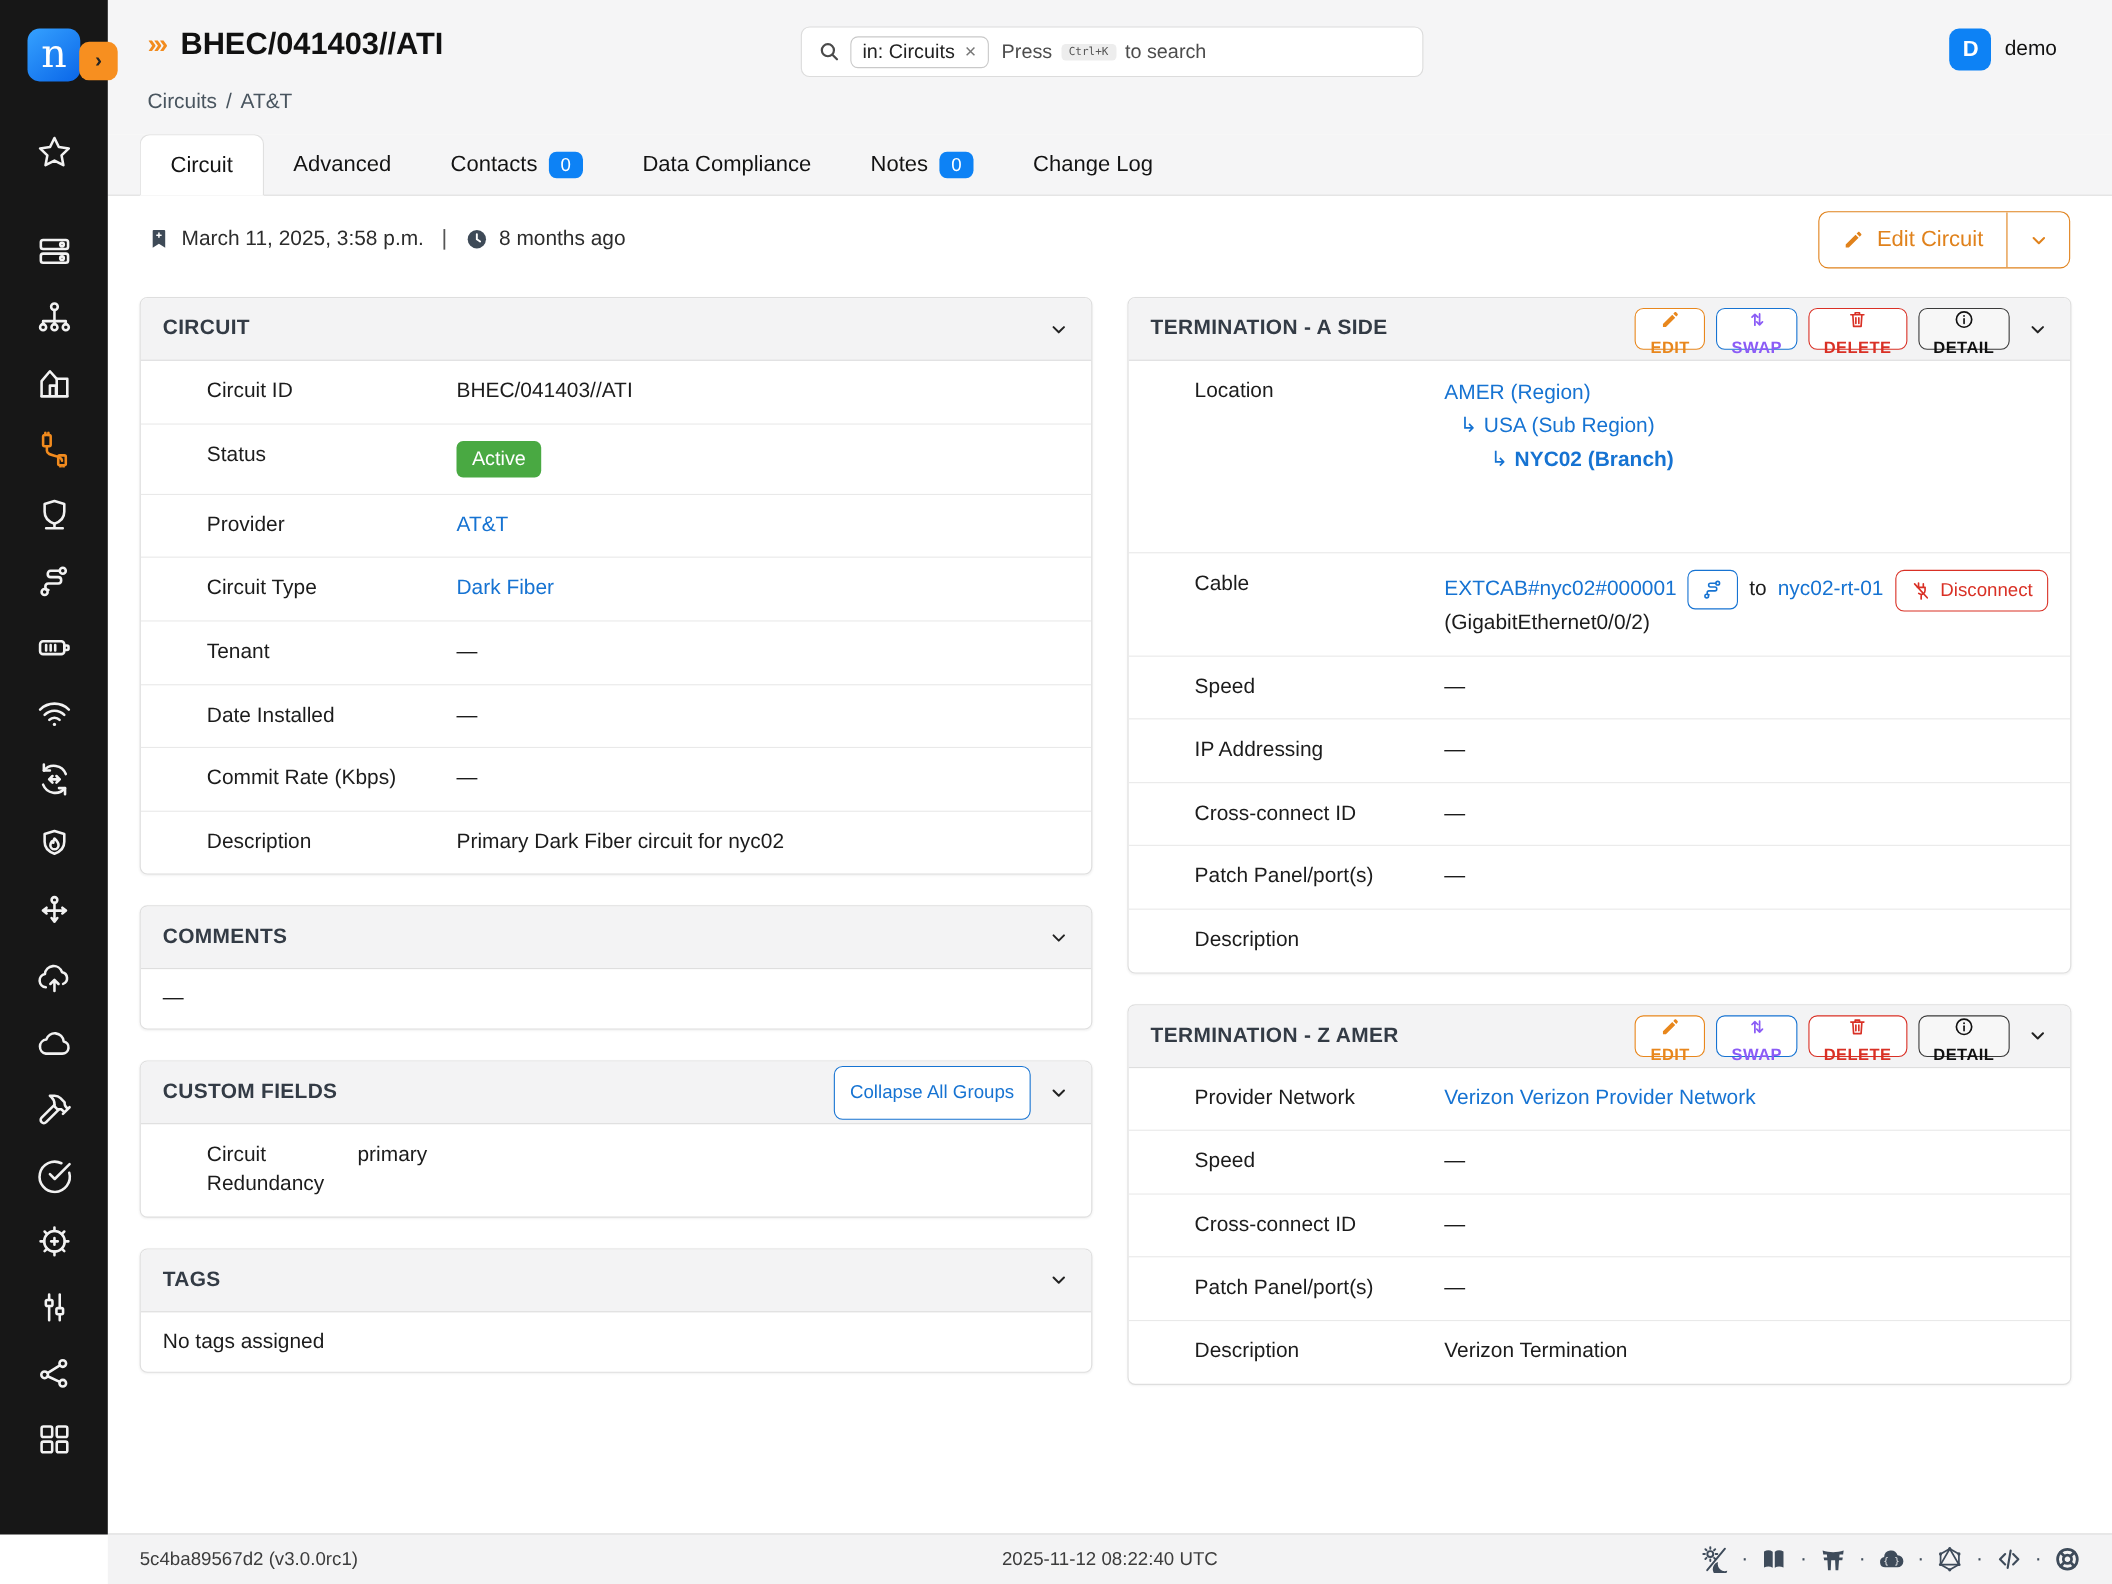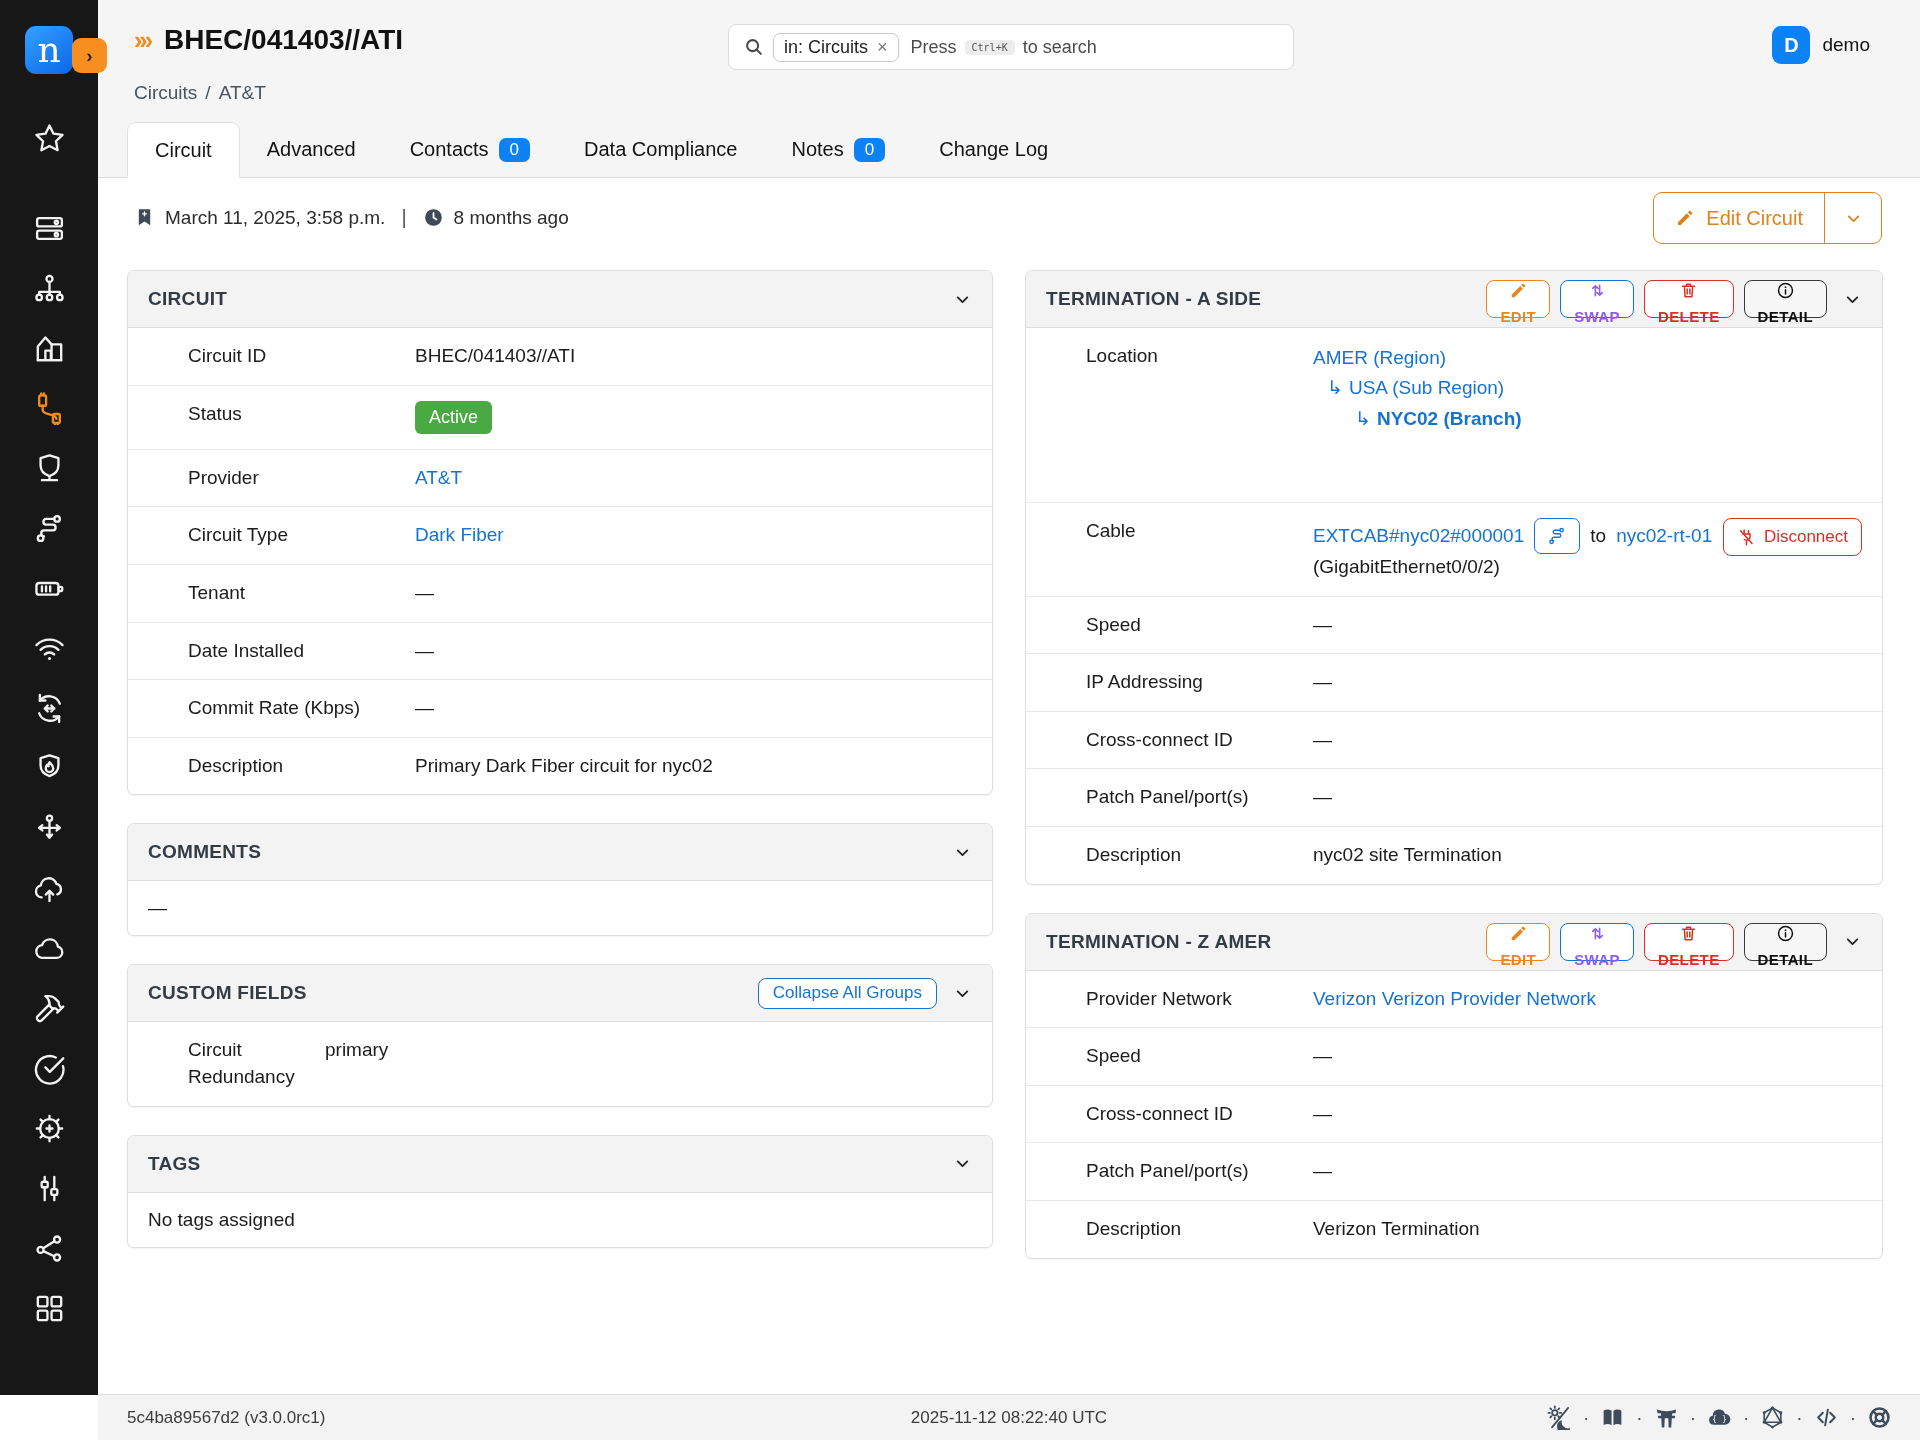--- a/index.html
+++ b/index.html
@@ -90,21 +90,21 @@
 
   .hbtn{display:flex;align-items:center;gap:8px;border-radius:8px;padding:0 13px;height:38px;
         font-size:15px;font-weight:bold;background:#fff;border:1.5px solid;margin-left:10px;
         letter-spacing:.4px;cursor:pointer;white-space:nowrap;flex-direction:column;}
   .hbtn svg{width:19px;height:19px;}
   .hbtn.edit{color:#e8871d;border-color:#e8871d;}
   .hbtn.swap{color:#8b5cf6;border-color:#1673d2;}
   .hbtn.delete{color:#d93025;border-color:#d93025;}
   .hbtn.detail{color:#111;border-color:#3a3a3a;background:#f7f7f7;}
   .collapse-btn{border:1.5px solid #1673d2;color:#1673d2;background:#fff;border-radius:8px;
-        height:31px;padding:0 14px;font-size:17px;cursor:pointer;font-family:inherit;}
+        height:49px;padding:0 14px;font-size:17px;cursor:pointer;font-family:inherit;}
 
   .loc-row{min-height:174px;box-sizing:border-box;}
   .loc-line{line-height:1.6;}
   .loc-arrow{color:#1673d2;margin-right:6px;}
 
   .cable-line{display:flex;align-items:center;gap:10px;flex-wrap:wrap;}
   .trace-btn{border:1.5px solid #1673d2;color:#1673d2;background:#fff;border-radius:7px;
         width:44px;height:34px;display:flex;align-items:center;justify-content:center;cursor:pointer;}
   .trace-btn svg{width:20px;height:20px;}
   .disconnect-btn{border:1.5px solid #d93025;color:#d93025;background:#fff;border-radius:8px;
@@ -541,21 +541,20 @@
             <div class="row">
               <div class="row-label">Cross-connect ID</div>
               <div class="row-value"><span>—</span></div>
             </div>
             <div class="row">
               <div class="row-label">Patch Panel/port(s)</div>
               <div class="row-value"><span>—</span></div>
             </div>
             <div class="row">
               <div class="row-label">Description</div>
-              <div class="row-value"><span>nyc02 site Termination</span></div>
             </div>
           </div>
       </div>
     </div>
 
     <div class="panel">
       <div class="panel-header">
         <span class="panel-title">TERMINATION - Z AMER</span>
         <button class="hbtn edit">
           <span>

